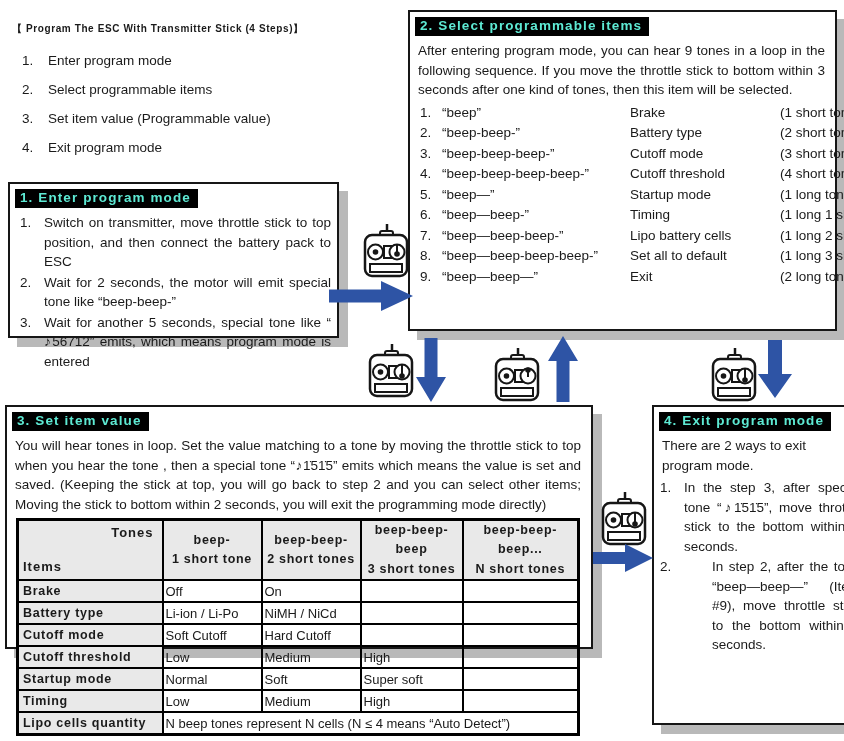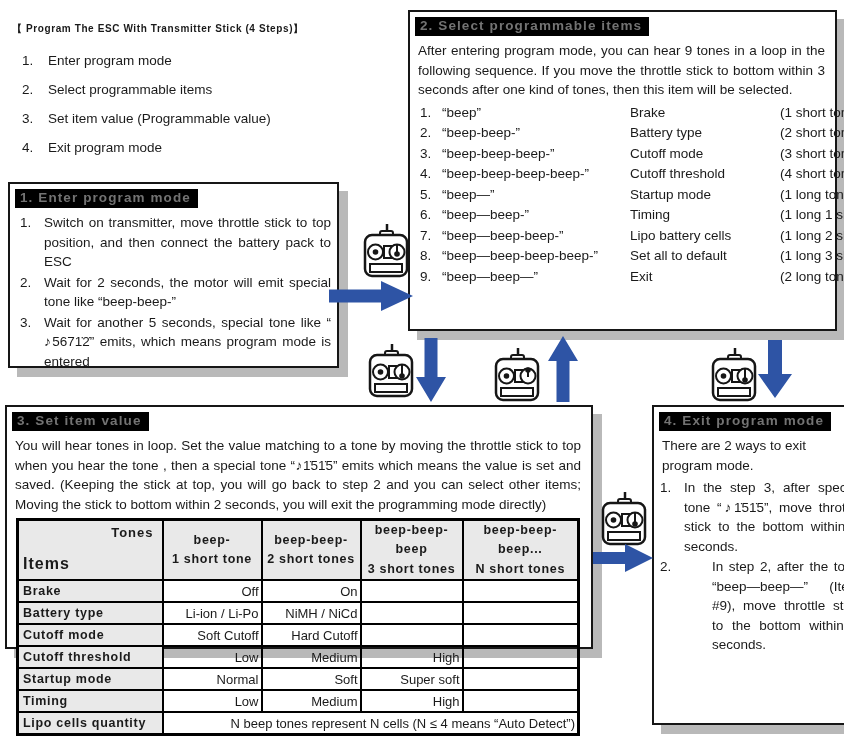--- a/index.html
+++ b/index.html
@@ -8,22 +8,22 @@
 
   
   .title-block{position:absolute;left:12px;top:22px;width:400px;}
   .doc-title{font-size:10px;font-weight:bold;letter-spacing:0.6px;margin:0 0 16px 0;}
   .ov-item{display:flex;margin-bottom:11px;font-size:13.5px;line-height:18px;}
   .ov-item .no{width:36px;padding-left:10px;box-sizing:border-box;}
   .ov-item .txt{flex:1;}
 
   
   .box{position:absolute;background:#fff;border:2px solid #161616;box-shadow:9px 9px 0 #b9b9b9;box-sizing:border-box;}
-  .box-header{display:inline-block;background:#000;color:#737373;font-weight:bold;font-size:13.5px;letter-spacing:1.1px;padding:1px 7px 3px 5px;margin:5px 0 3px 5px;}
-  #box-enter {left:8px;  top:182px; width:331px; height:186px;}
+  .box-header{display:inline-block;background:#000;color:#5eead4;font-weight:bold;font-size:13.5px;letter-spacing:1.1px;padding:1px 7px 3px 5px;margin:5px 0 3px 5px;}
+  #box-enter {left:8px;  top:182px; width:331px; height:156px;}
   #box-select{left:408px;top:10px;  width:429px; height:321px;}
   #box-set   {left:5px;  top:405px; width:588px; height:244px;}
   #box-exit  {left:652px;top:405px; width:218px; height:320px;}
 
   .steps{margin-top:2px;}
   .step{display:flex;font-size:13.5px;line-height:19.5px;margin-bottom:1px;}
   .step .no{width:34px;padding-left:10px;box-sizing:border-box;flex:none;}
   .step .txt{flex:1;text-align:justify;padding-right:6px;}
 
   .intro{font-size:13.5px;line-height:19.5px;text-align:justify;padding:0 10px 0 8px;margin:2px 0 3px 0;}
@@ -36,23 +36,23 @@
   .tone-row .name{width:150px;flex:none;}
   .tone-row .count{flex:1;text-align:right;white-space:nowrap;}
   .remark{font-size:13.5px;font-weight:bold;padding-left:10px;margin-top:4px;}
 
   
   table.prog{border-collapse:collapse;border:3px solid #000;margin:4px 4px 0 9px;table-layout:fixed;}
   table.prog th, table.prog td{border:2.5px solid #000;overflow:hidden;}
   table.prog th{background:#e9e9e9;font-size:12.5px;font-weight:bold;letter-spacing:0.7px;text-align:center;height:42px;line-height:1.55;padding:0 2px;}
   th.corner{background:#fff;position:relative;background-image:linear-gradient(to bottom right,transparent calc(50% - 1px),#000 calc(50% - 1px),#000 calc(50% + 1px),transparent calc(50% + 1px));}
   th.corner .ct{position:absolute;top:2px;right:8px;font-size:13px;letter-spacing:1px;}
-  th.corner .cb{position:absolute;bottom:2px;left:4px;font-size:16px;letter-spacing:1px;}
+  th.corner .cb{position:absolute;bottom:2px;left:4px;font-size:13px;letter-spacing:1px;}
   td.lbl{background:#e9e9e9;font-weight:bold;font-size:12.5px;letter-spacing:0.7px;text-align:left;padding:1px 2px 1px 4px;height:18px;}
-  td.val{font-size:13px;text-align:right;padding:1px 2px;height:18px;}
+  td.val{font-size:13px;text-align:left;padding:1px 2px;height:18px;}
 
   
   .float{position:absolute;}
   .arrow-svg{display:block;}
 </style>
 </head>
 <body>
 <div class="page">
 
   <div class="title-block">

